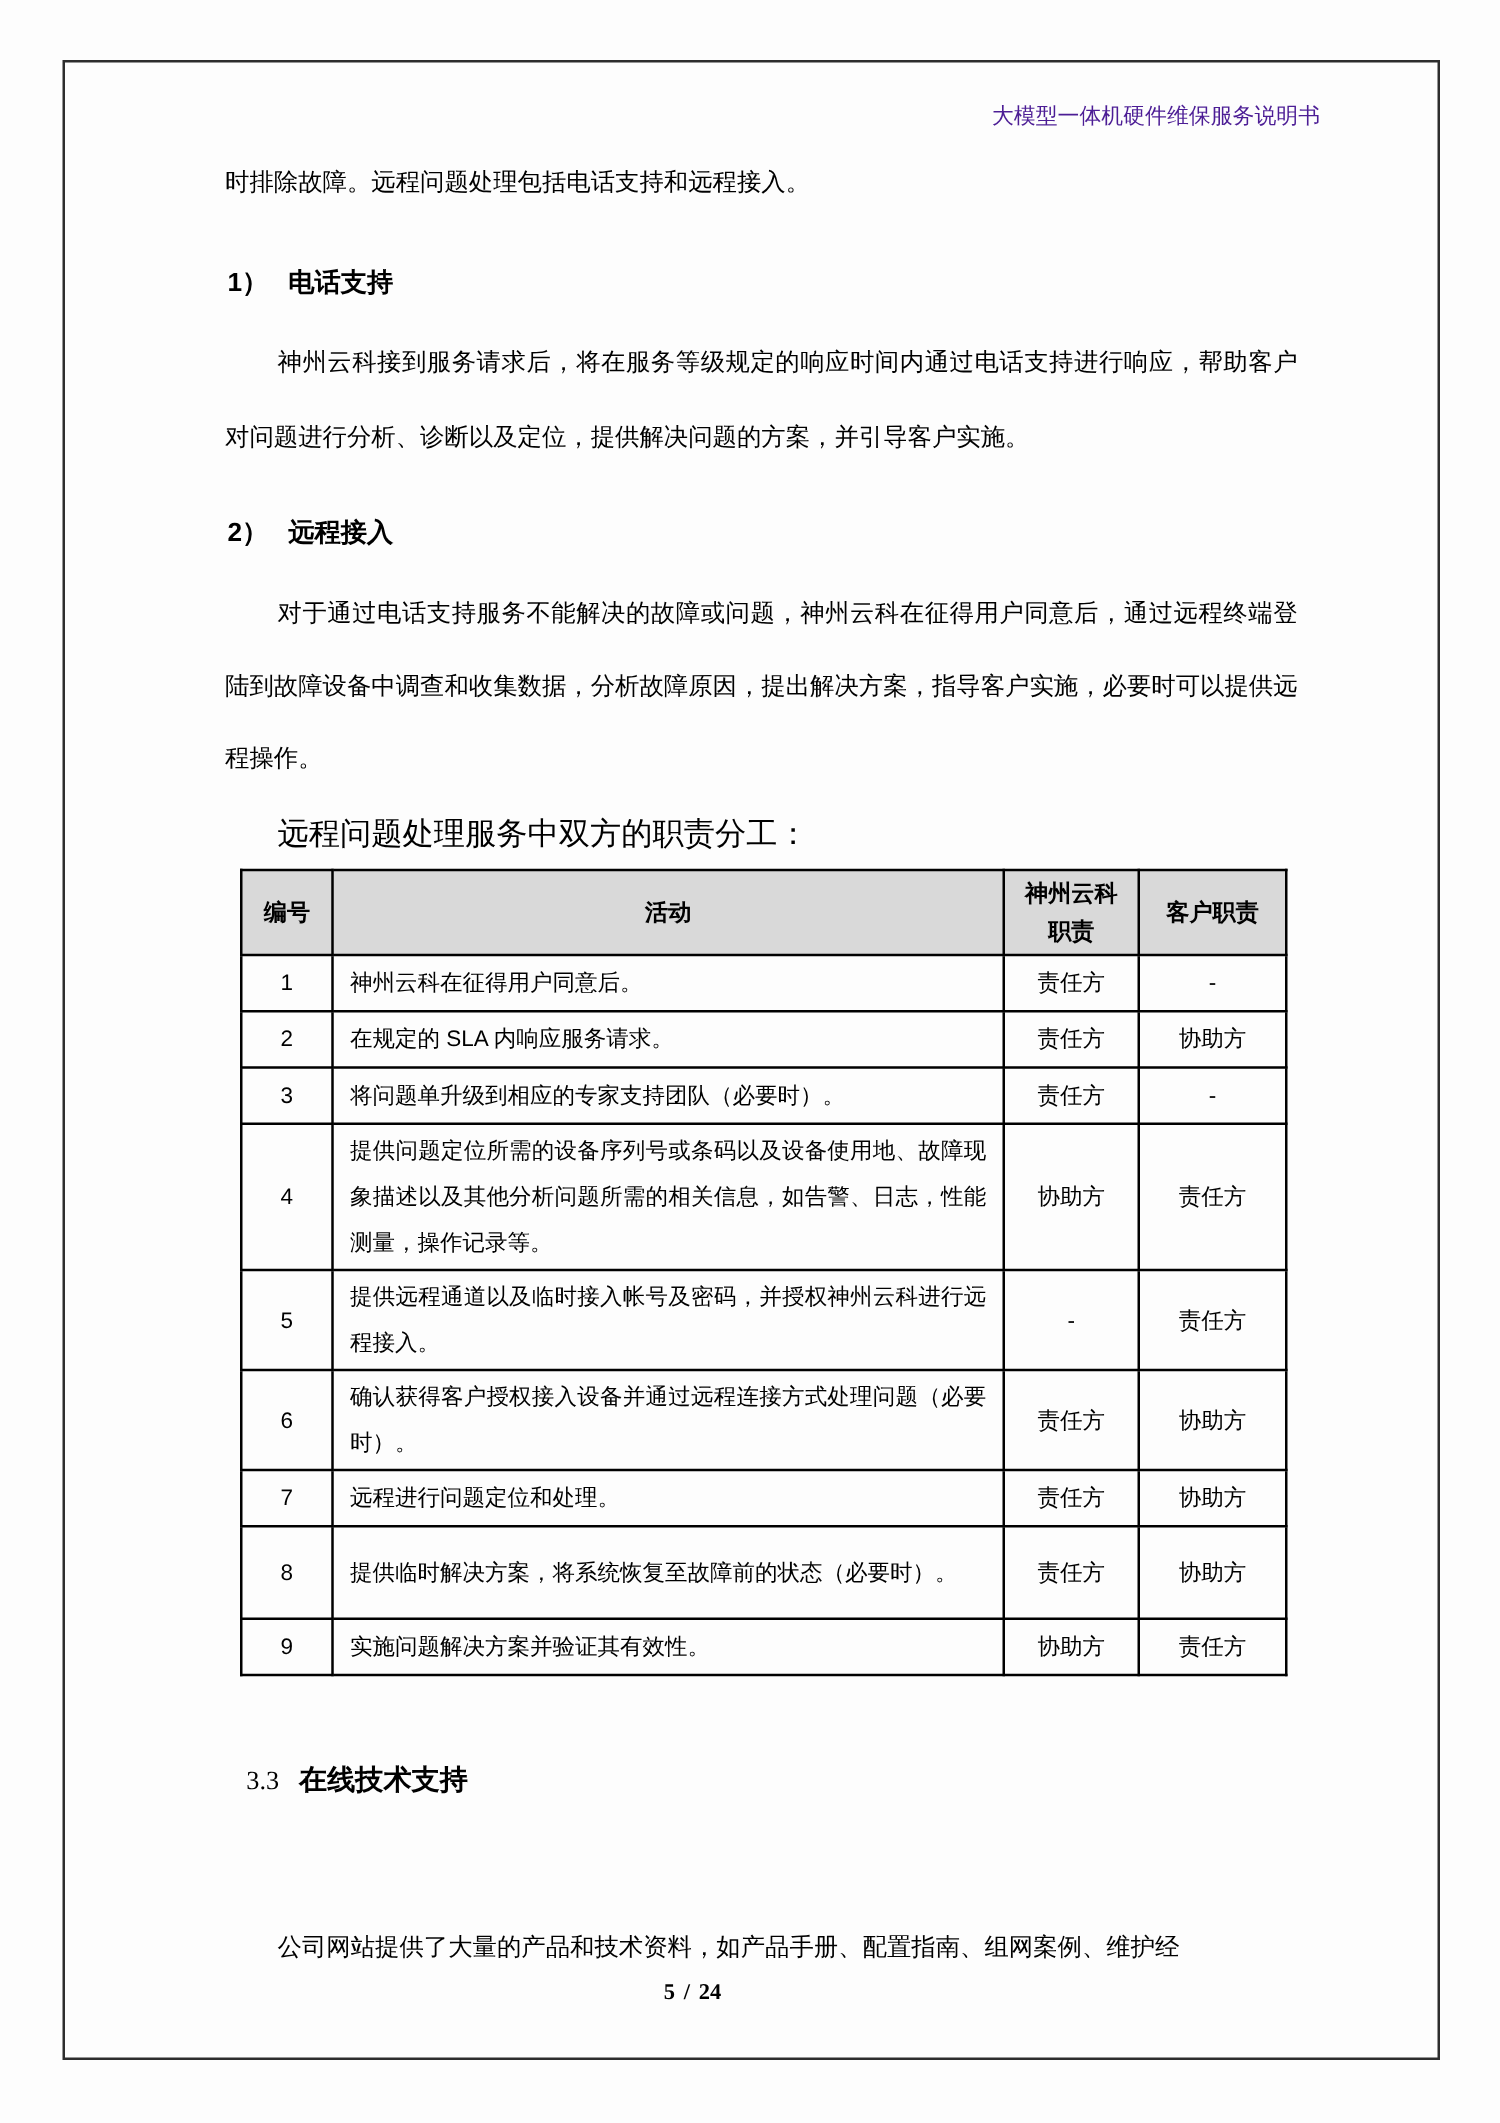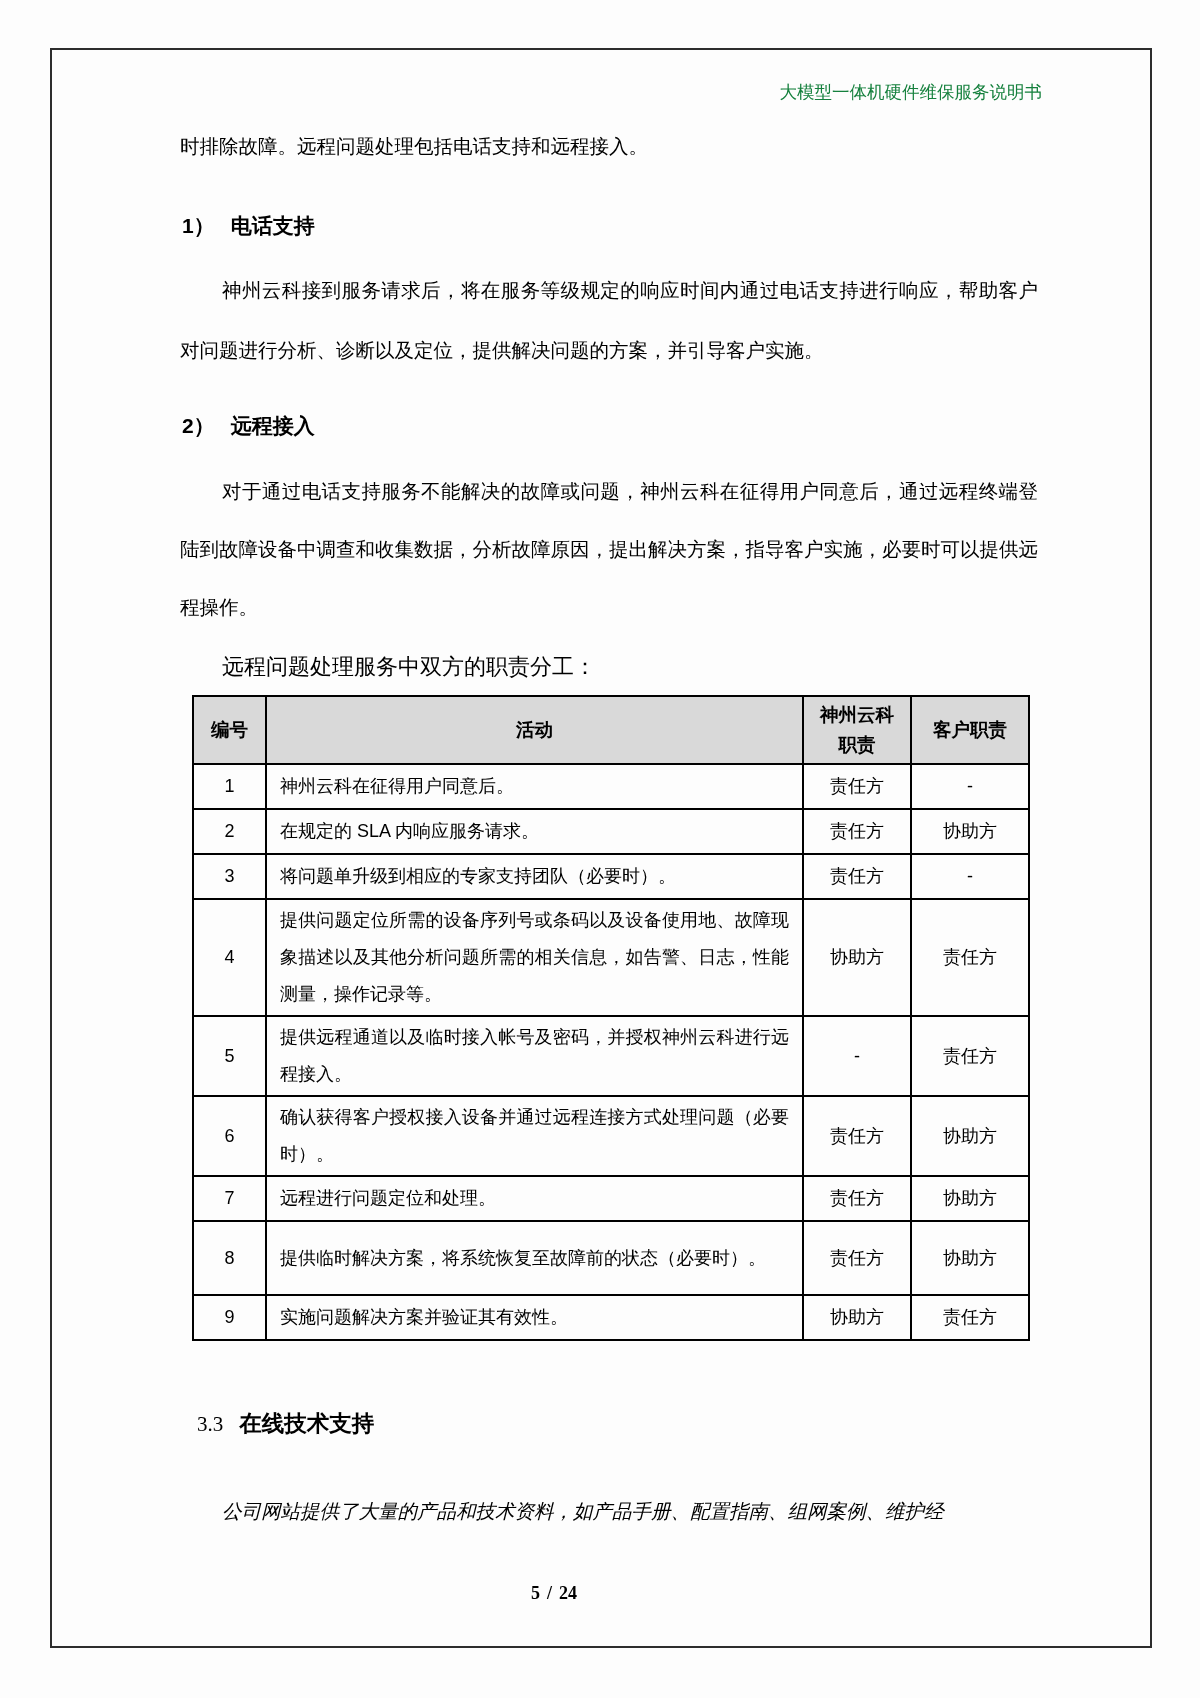--- a/index.html
+++ b/index.html
@@ -21,24 +21,24 @@
     top: 48px;
     width: 1102px;
     height: 1600px;
     border: 2px solid #2d2d2d;
     box-sizing: border-box;
     background: transparent;
   }
   .doc-header {
     position: absolute;
     top: 80px;
-    right: 158px;
+    right: 144px;
     font-family: Liberation Mono, monospace;
     font-size: 17.5px;
-    color: #15803d;
+    color: #4c1d95;
     white-space: nowrap;
   }
   .intro-line {
     position: absolute;
     left: 180px;
     top: 131px;
     width: 860px;
     font-size: 19.5px;
     line-height: 30px;
   }
@@ -55,27 +55,27 @@
   .para {
     position: absolute;
     left: 180px;
     width: 858px;
     font-size: 19.5px;
     text-align: justify;
     text-indent: 42px;
   }
   .p-phone  { top: 260px; line-height: 60px; }
   .p-remote { top: 462px; line-height: 58px; }
-  .p-online { top: 1482px; line-height: 58px; font-style: italic; }
+  .p-online { top: 1529px; line-height: 58px; }
   .table-intro {
     position: absolute;
     left: 180px;
     top: 652px;
     width: 858px;
-    font-size: 22px;
+    font-size: 25px;
     text-indent: 42px;
     line-height: 30px;
   }
   table.resp-table {
     position: absolute;
     left: 192px;
     top: 695px;
     width: 836px;
     border-collapse: collapse;
     table-layout: fixed;

